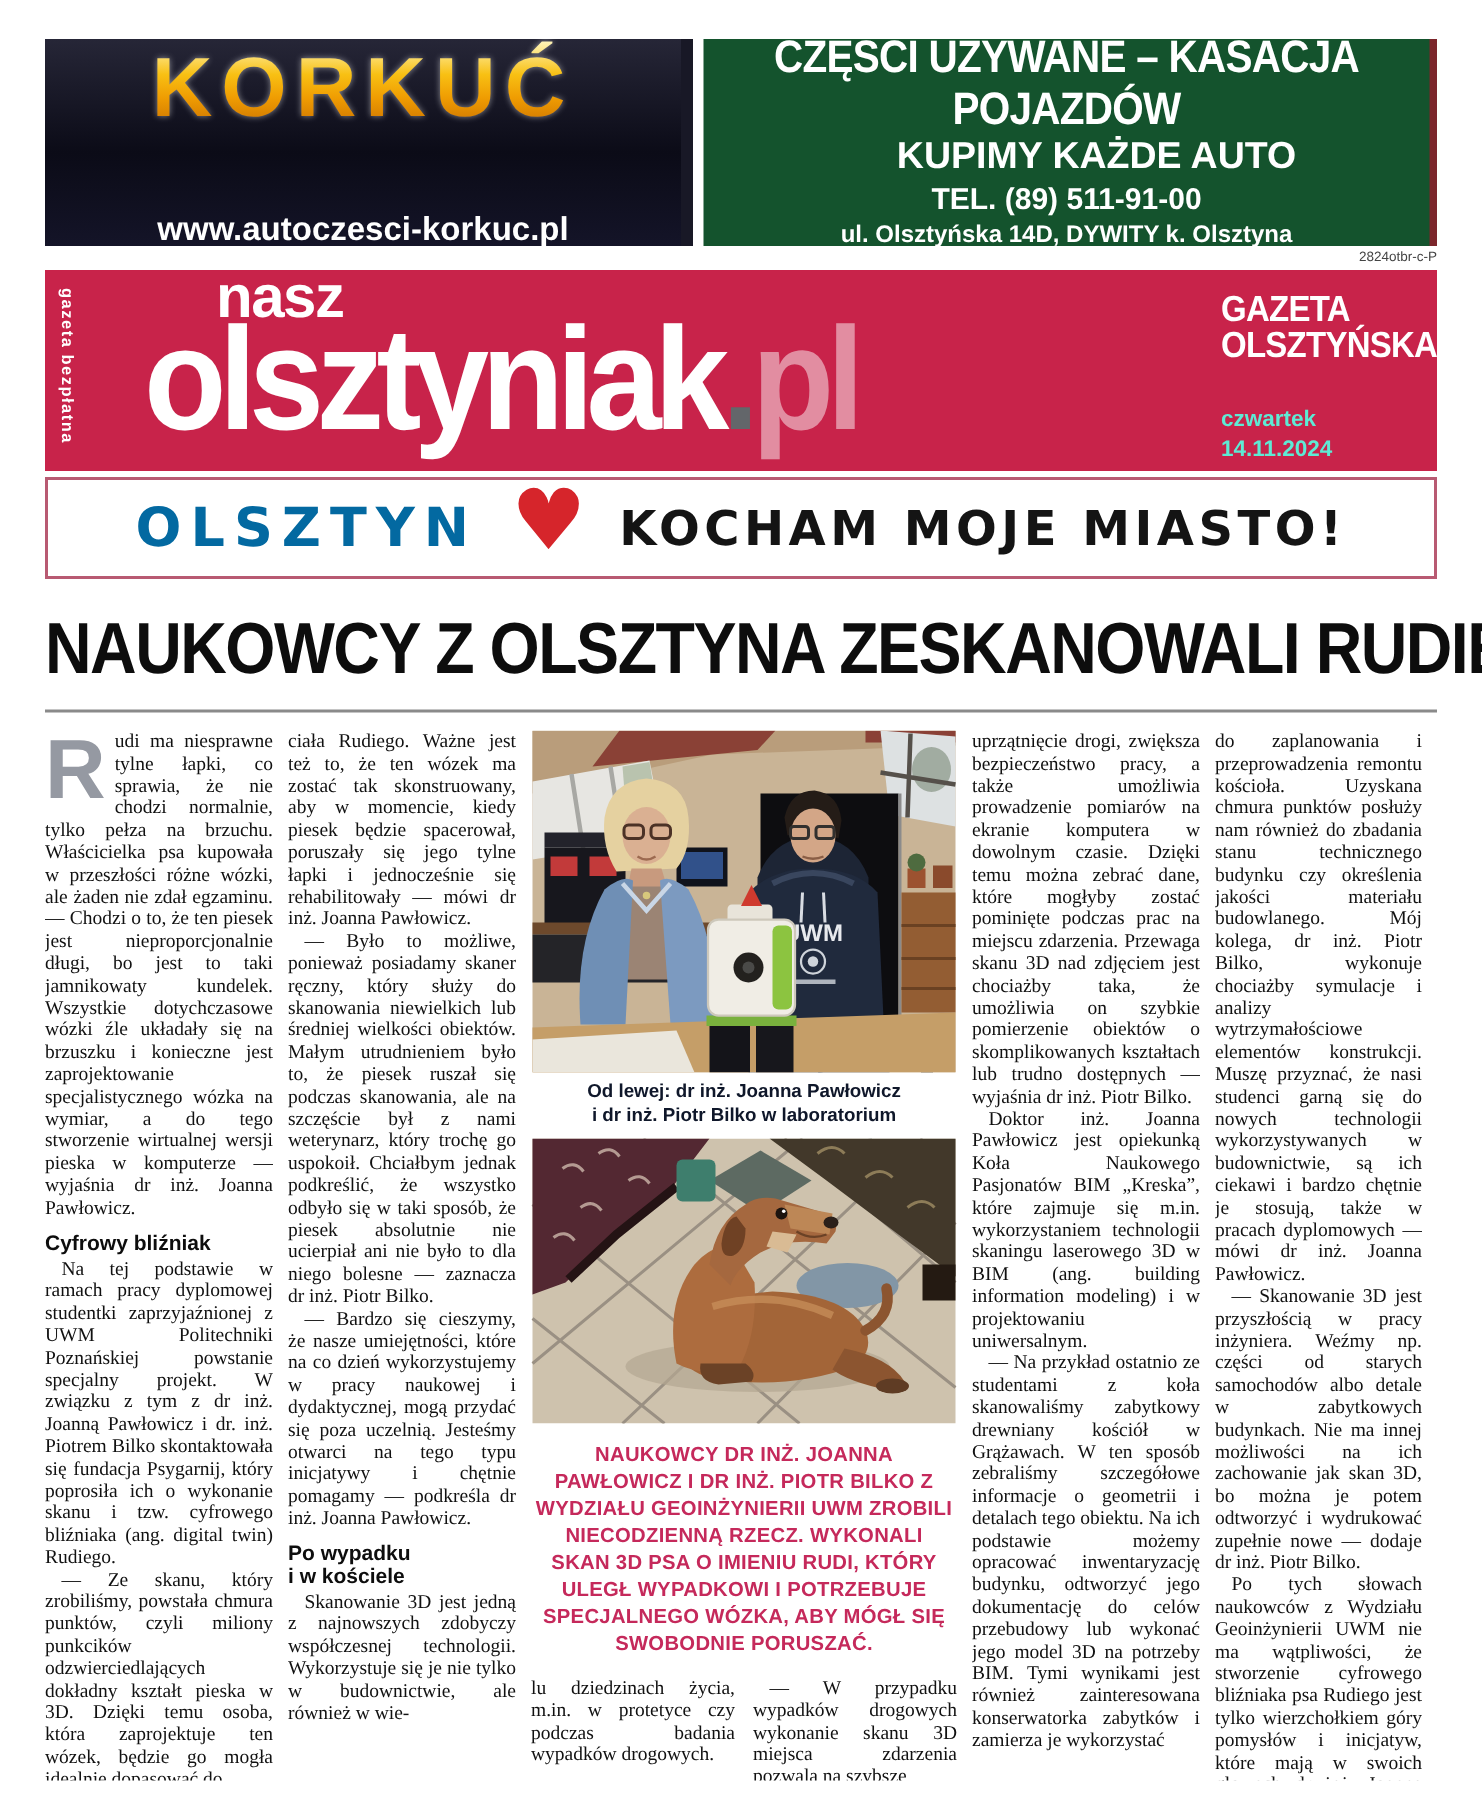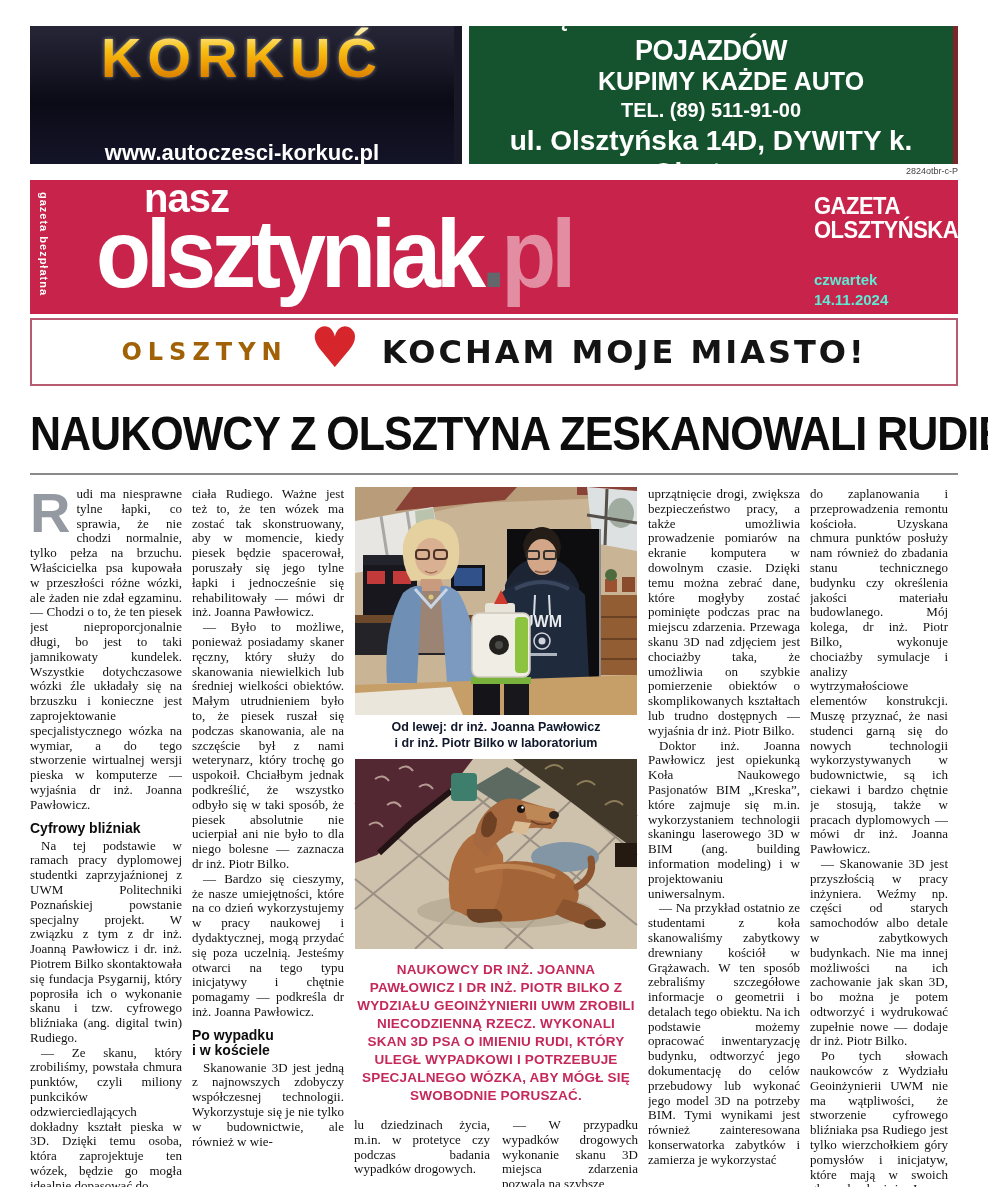--- a/index.html
+++ b/index.html
@@ -16,21 +16,21 @@
           background:linear-gradient(180deg,#fff3b4 5%,#f8c013 38%,#ef9c02 62%,#c96f00 95%);
           -webkit-background-clip:text;background-clip:text;color:transparent;
           filter:drop-shadow(0 0 2px rgba(255,255,255,.5));}
   .korkuc-url{color:#fff;font:700 22px "Liberation Sans",sans-serif;margin-top:10px;}
   .ad-red{flex:1;background:#14532d;border-right:5px solid #7c262b;color:#fff;text-align:center;
           display:flex;flex-direction:column;justify-content:center;gap:3px;
           font-family:"Liberation Sans",sans-serif;}
   .ad-red .l1{font-size:27px;font-weight:800;letter-spacing:-.5px;transform:scaleY(1.12);}
   .ad-red .l2{font-size:25px;font-weight:700;padding-left:40px;}
   .ad-red .l3{font-size:20px;font-weight:700;}
-  .ad-red .l4{font-size:28px;font-weight:700;}
+  .ad-red .l4{font-size:16px;font-weight:700;}
   .ad-code{height:12px;text-align:right;font:9px "Liberation Sans",sans-serif;color:#444;margin-top:2px;}
 
   
   .masthead{position:relative;height:134px;background:#c8234a;margin-top:2px;overflow:hidden;}
   .vertical-label{position:absolute;left:8px;top:12px;height:114px;writing-mode:vertical-rl;
                   font:700 11px "Liberation Sans",sans-serif;color:#fff;letter-spacing:1px;}
   .logo{position:absolute;left:66px;top:2px;color:#fff;font-family:"Liberation Sans",sans-serif;
         font-weight:700;line-height:.82;}
   .logo-top{font-size:40px;margin-left:48px;letter-spacing:-1px;}
   .logo-main{font-size:90px;letter-spacing:-5px;transform:scaleY(1.08);transform-origin:top left;}
@@ -38,21 +38,21 @@
   .logo-pl{color:#e28da1;}
   .publisher{position:absolute;left:784px;top:14px;color:#fff;font-family:"Liberation Sans",sans-serif;
              font-weight:800;font-size:22px;line-height:1.02;letter-spacing:-.5px;
              transform:scaleY(1.1);transform-origin:top left;}
   .mast-date{position:absolute;left:784px;top:90px;color:#5eead4;font-family:"Liberation Sans",sans-serif;
              font-weight:700;font-size:15px;line-height:1.3;}
 
   
   .slogan{margin-top:4px;border:2px solid #b85a72;height:64px;display:flex;align-items:center;
           justify-content:center;gap:22px;background:#fff;font-family:"DejaVu Sans",sans-serif;}
-  .slogan-city{color:#a16207;font-weight:700;font-size:24px;letter-spacing:6px;}
+  .slogan-city{color:#0369a1;font-weight:700;font-size:36px;letter-spacing:6px;}
   .heart{color:#d6252b;font-size:56px;line-height:1;margin-top:-8px;}
   .slogan-text{color:#141414;font-weight:700;font-size:32px;letter-spacing:3px;}
 
   
   .headline{margin:20px 0 0;font:800 43px "Liberation Sans",sans-serif;letter-spacing:-1px;
             transform:scaleY(1.12);transform-origin:left top;white-space:nowrap;color:#0d0d0d;}
   .headline-rule{border:none;border-top:2px solid #8a8a8a;margin:18px 0 12px;}
 
   
   .article-grid{display:grid;grid-template-columns:152px 152px 284px 152px 138px;column-gap:10px;

